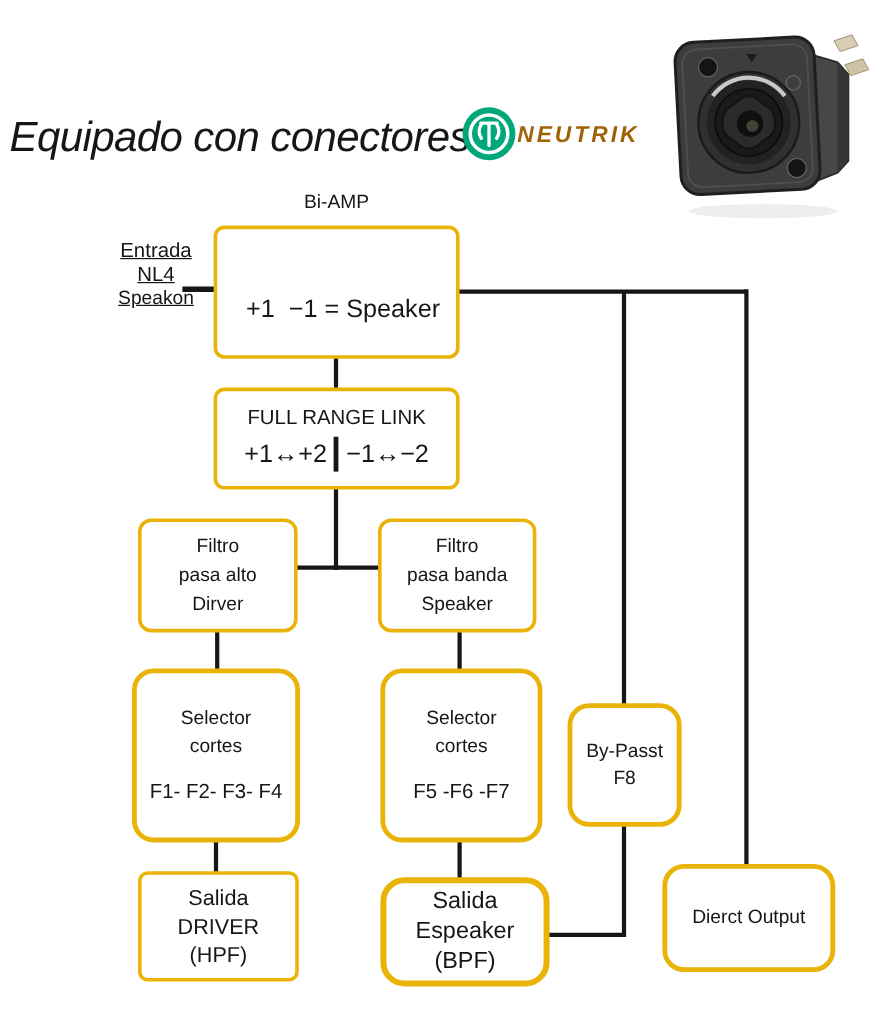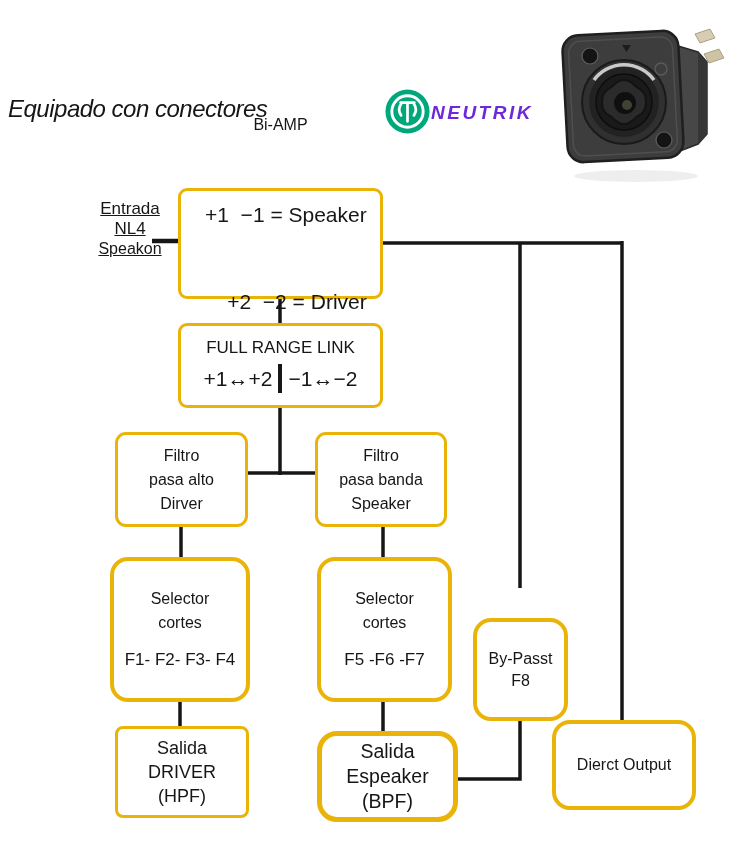--- a/index.html
+++ b/index.html
@@ -4,27 +4,27 @@
 <style>
   html,body{margin:0;padding:0;background:#fff;}
   .page{
     position:relative;width:737px;height:849px;background:#ffffff;
     font-family:"Liberation Sans","DejaVu Sans",sans-serif;color:#161616;
     overflow:hidden;
   }
   
   .caption{
     position:absolute;left:8px;top:95px;
-    font-size:24px;font-style:italic;letter-spacing:-0.5px;white-space:nowrap;
+    font-size:35px;font-style:italic;letter-spacing:-0.5px;white-space:nowrap;
   }
   .neutrik-logo{position:absolute;left:384px;top:88px;width:47px;height:47px;}
   .brand{
     position:absolute;left:431px;top:102px;
     font-size:19px;font-weight:bold;font-style:italic;letter-spacing:2.5px;
-    color:#6d28d9;white-space:nowrap;
+    color:#a16207;white-space:nowrap;
   }
   .photo{position:absolute;left:548px;top:12px;width:182px;height:180px;}
   
   .wires{position:absolute;left:0;top:0;width:737px;height:849px;}
   .node{
     position:absolute;box-sizing:border-box;background:#fff;
     border:3px solid #eab308;border-radius:9px;
     display:flex;flex-direction:column;align-items:center;justify-content:center;
     text-align:center;line-height:1.45;font-size:16px;
   }
@@ -48,21 +48,21 @@
   .filtro-alto{left:115px;top:432px;width:133px;height:95px;border-radius:11px;}
   .filtro-banda{left:315px;top:432px;width:132px;height:95px;border-radius:11px;}
   .filtro-alto span,.filtro-banda span{display:block;line-height:24px;}
 
   .selector{border-width:4px;border-radius:18px;}
   .selector-1{left:110px;top:557px;width:140px;height:145px;}
   .selector-2{left:317px;top:557px;width:135px;height:145px;}
   .selector span{display:block;line-height:24px;}
   .selector .codes{margin-top:13px;font-size:17px;white-space:pre;}
 
-  .bypass{left:473px;top:618px;width:95px;height:103px;border-width:4px;border-radius:18px;font-size:16px;}
+  .bypass{left:473px;top:586px;width:95px;height:103px;border-width:4px;border-radius:18px;font-size:16px;}
   .bypass span{display:block;line-height:22px;}
 
   .salida-driver{left:115px;top:726px;width:134px;height:92px;border-radius:8px;font-size:18px;}
   .salida-driver span{display:block;line-height:24px;}
 
   .salida-espeaker{left:317px;top:731px;width:141px;height:91px;border-width:5px;border-radius:20px;font-size:19.5px;}
   .salida-espeaker span{display:block;line-height:25px;}
 
   .direct{left:552px;top:720px;width:144px;height:90px;border-width:4px;border-radius:18px;font-size:16px;}
 </style>
@@ -134,21 +134,20 @@
   <div class="entrada">
     <span class="l1">Entrada</span>
     <span class="l2">NL4</span>
     <span class="l3">Speakon</span>
   </div>
 
   <div class="node biamp">
     <div class="title">Bi-AMP</div>
     <div class="biamp-rows">
       <div>+1  −1 = Speaker</div>
-      <div>+2  −2 = Driver</div>
     </div>
   </div>
 
   <div class="node frl">
     <div class="title">FULL RANGE LINK</div>
     <div class="frl-row">
       <span>+1↔+2</span>
       <span class="frl-bar"></span>
       <span>−1↔−2</span>
     </div>

